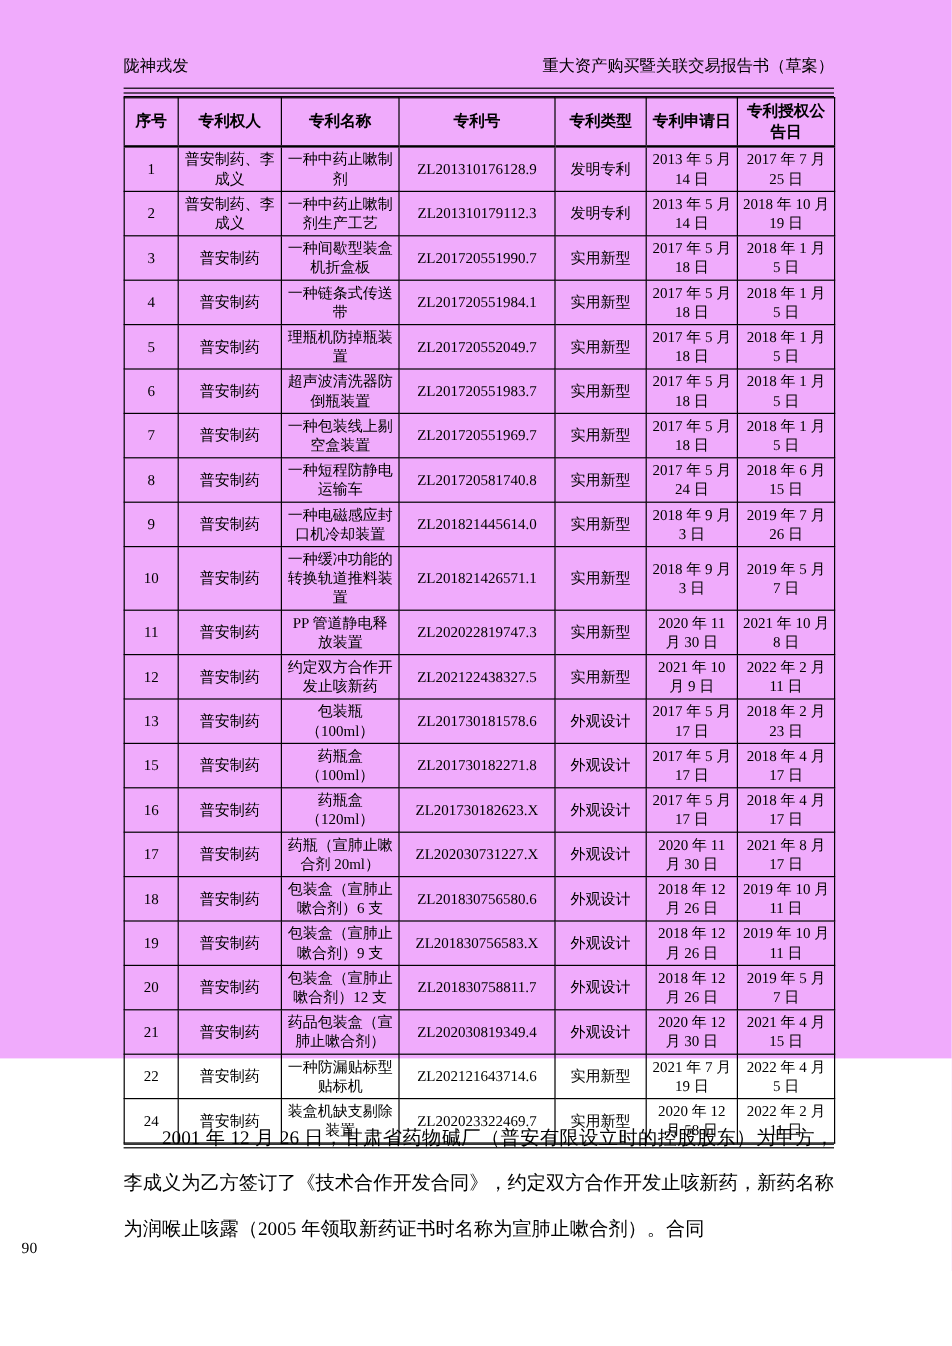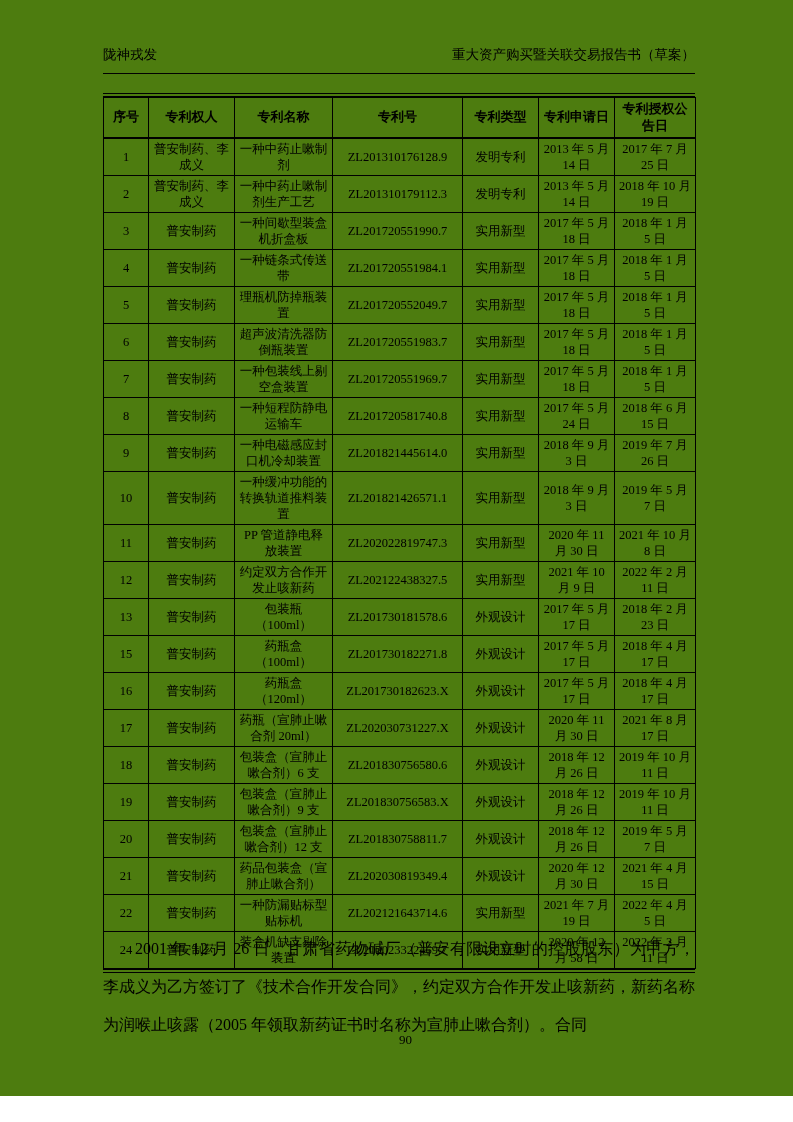--- a/index.html
+++ b/index.html
@@ -4,32 +4,32 @@
 <style>
   * { box-sizing: border-box; margin: 0; padding: 0; }
   html, body { background: #ffffff; }
   body {
     width: 793px; height: 1122px;
     font-family: "Liberation Serif", "DejaVu Serif", serif;
     color: #000;
     position: relative;
     overflow: hidden;
   }
-  .page { position: relative; width: 793px; height: 1096px; background: #4d7c0f; }
+  .page { position: relative; width: 793px; height: 882px; background: #f0abfc; }
 
   .doc-header {
     position: absolute; left: 103px; top: 46px; width: 592px;
     display: flex; justify-content: space-between; align-items: flex-end;
     font-size: 13.5px;
     border-bottom: 1px solid #000;
     padding-bottom: 9px;
   }
 
   .table-wrap {
-    position: absolute; left: 103px; top: 93px; width: 592px;
+    position: absolute; left: 103px; top: 77px; width: 592px;
     border-top: 4px double #000;
     border-bottom: 4px double #000;
   }
   table.patents {
     width: 100%;
     border-collapse: collapse;
     table-layout: fixed;
     font-size: 12.5px;
     line-height: 1.28;
   }
@@ -57,21 +57,21 @@
     position: absolute; left: 103px; top: 930px; width: 592px;
     font-size: 16px;
     line-height: 38px;
     text-align: justify;
     text-indent: 2em;
     font-family: Liberation Serif, serif;
   }
 
   .page-number {
     position: absolute; left: 0; top: 1032px; width: 100%;
-    text-align: center;
+    text-align: left;
     font-size: 13px;
     padding-left: 18px;
   }
 </style>
 </head>
 <body>
 
 <div class="page">
 
   <div class="doc-header">

